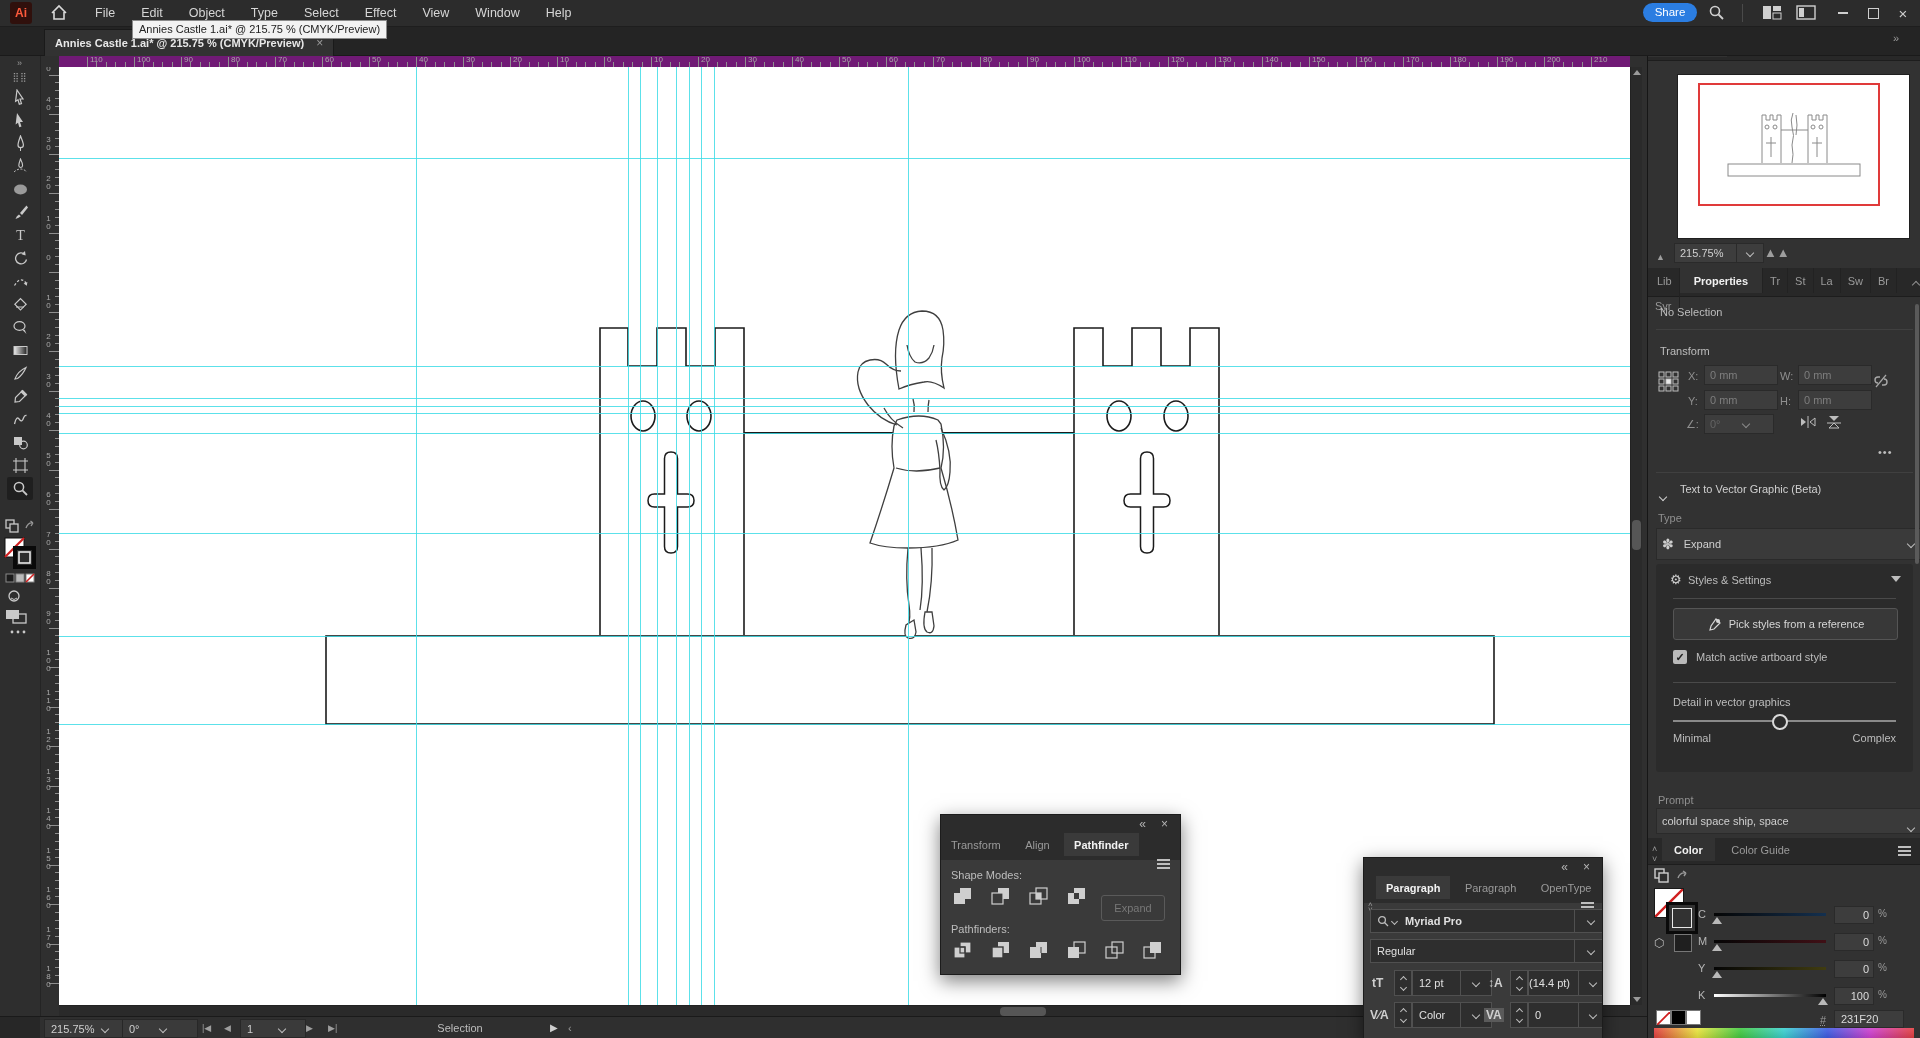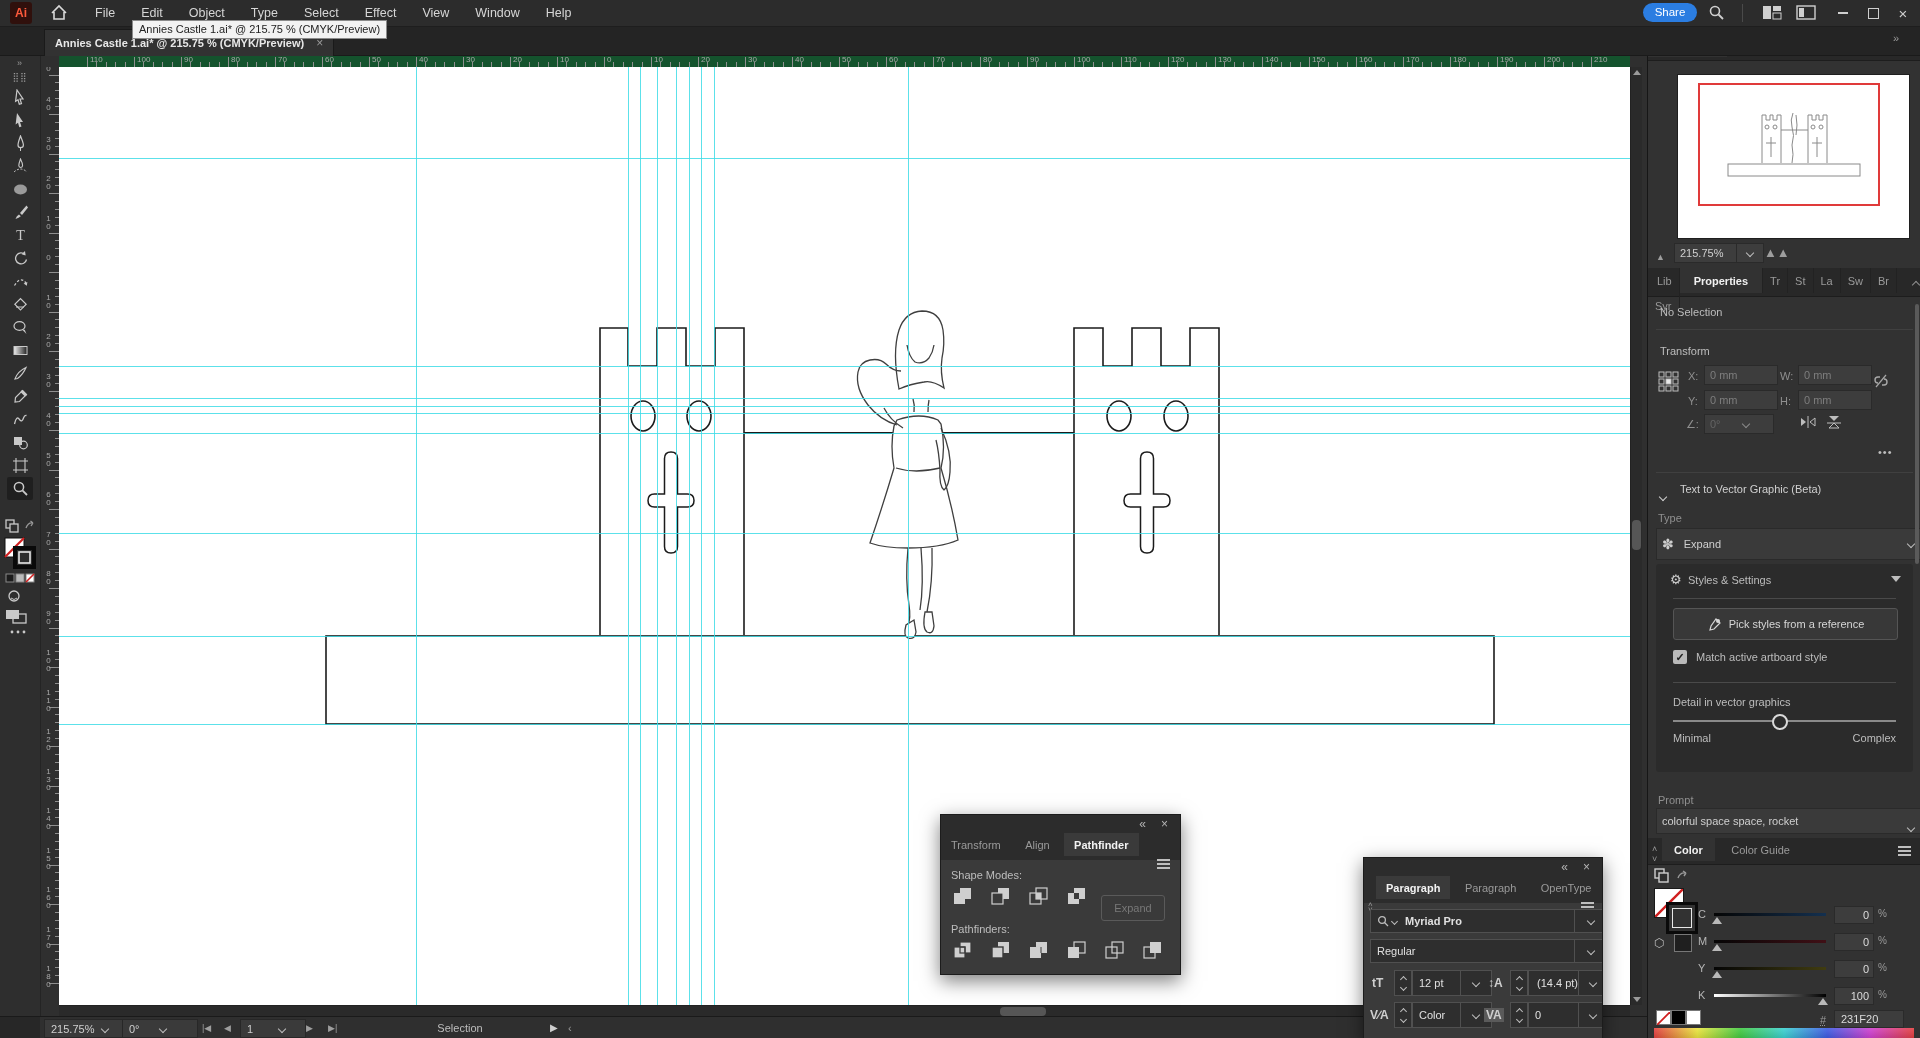--- a/index.html
+++ b/index.html
@@ -31,21 +31,21 @@
   
   #toolbar{left:0;top:55px;width:40px;height:961px;background:#2e2e2e;border-right:1px solid #242424;z-index:5}
   #toolbar .grip{color:#9a9a9a;font-size:9px;text-align:center;letter-spacing:1px}
   .tool{width:26px;height:23px;margin:0 auto;display:flex;align-items:center;justify-content:center;border-radius:2px}
   .tool.active{background:#1f1f1f}
   .tool svg{display:block}
   #fsblock{left:4px;top:463px;width:32px;height:120px}
   
   #canvas{left:40px;top:55px;width:1607px;height:961px;background:#2f2f2f}
   #corner{left:0;top:0;width:19px;height:12px;background:#2f2f2f;border-right:1px solid #444;border-bottom:1px solid #444}
-  #hruler{left:19px;top:0;width:1571px;height:12px;background:#14532d;border-bottom:1px solid #1f1f1f;overflow:hidden}
+  #hruler{left:19px;top:0;width:1571px;height:12px;background:#701a75;border-bottom:1px solid #1f1f1f;overflow:hidden}
   #vruler{left:0;top:12px;width:19px;height:949px;background:#2f2f2f;border-right:1px solid #1f1f1f;overflow:hidden}
   .htick{position:absolute;top:7px;width:1px;height:5px;background:#8f8f8f}
   .htick.major{top:2px;height:10px}
   .hlab{position:absolute;top:0;font-size:8px;color:#a8a8a8}
   .vtick{position:absolute;right:0;height:1px;width:4px;background:#8f8f8f}
   .vtick.major{width:10px}
   .vlab{position:absolute;left:0;width:17px;text-align:center;font-size:8px;line-height:8px;color:#a8a8a8}
   #white{left:19px;top:12px;width:1571px;height:938px;background:#ffffff}
   #art{left:19px;top:12px;width:1571px;height:938px}
   #guides{left:19px;top:12px;width:1571px;height:938px;overflow:hidden;pointer-events:none}
@@ -914,21 +914,21 @@
     <span class="lbl" style="left:40px;top:87px">Match active artboard style</span>
     <div class="abs" style="left:17px;top:118px;width:223px;height:1px;background:#4a4a4a"></div>
     <span class="lbl" style="left:17px;top:132px">Detail in vector graphics</span>
     <div class="slidertrack" style="left:17px;top:156px;width:223px"></div>
     <div class="sliderthumb" id="detailthumb" style="top: 150px; left: 115.81px;"></div>
     <span class="lbl" style="left:17px;top:168px">Minimal</span>
     <span class="lbl" style="right:17px;top:168px">Complex</span>
   </div>
   <div class="lbl dim" style="left:10px;top:760px">Prompt</div>
   <div class="fieldbox" style="left:8px;top:774px;width:257px;height:24px;background:#3a3a3a">
-    <span>colorful space space, rocket</span>
+    <span>colorful space ship, space</span>
     <span class="chev" style="position:absolute;right:10px;top:16px"></span>
   </div>
   <div id="propscroll" class="abs"></div>
   <div class="abs" style="right:2px;top:240px"><span class="chev chevu" style="border-color:#8f8f8f"></span></div>
 
   <div class="ptabrow" style="top:804px;height:26px">
     <span class="abs" style="left:4px;top:6px;color:#9a9a9a;font-size:9px">˄<br>˅</span>
     <span class="ptab active" style="padding:6px 12px 5px;margin-left:14px;display:inline-block">Color</span>
     <span class="ptab" style="padding:6px 12px 5px">Color Guide</span>
     <span class="hamb" style="right:10px;top:12px"></span>
@@ -1102,21 +1102,21 @@
     </div>
   <div class="charfield" style="left:48px;top:112px;width:48px;height:24px">12 pt</div>
   <div class="charfield" style="left:96px;top:112px;width:18px;height:24px;justify-content:center">
       <span class="chev"></span>
     </div>
   <span class="charglyph" style="left:124px;top:118px">↕A</span>
   <div class="stepper" style="left:146px;top:112px">
       <span class="chev chevu" style="width:4px;height:4px"></span>
       <span class="chev" style="width:4px;height:4px"></span>
     </div>
-  <div class="charfield" style="left:164px;top:112px;width:50px;height:24px;padding:0 8px">(14.4 pt)</div>
+  <div class="charfield" style="left:164px;top:112px;width:50px;height:24px;padding:0 0">(14.4 pt)</div>
   <div class="charfield" style="left:214px;top:112px;width:16px;height:24px;justify-content:center">
       <span class="chev"></span>
     </div>
 
   <span class="charglyph" style="left:6px;top:150px">V∕A</span>
   <div class="stepper" style="left:30px;top:144px">
       <span class="chev chevu" style="width:4px;height:4px"></span>
       <span class="chev" style="width:4px;height:4px"></span>
     </div>
   <div class="charfield" style="left:48px;top:144px;width:48px;height:24px">Color</div>

